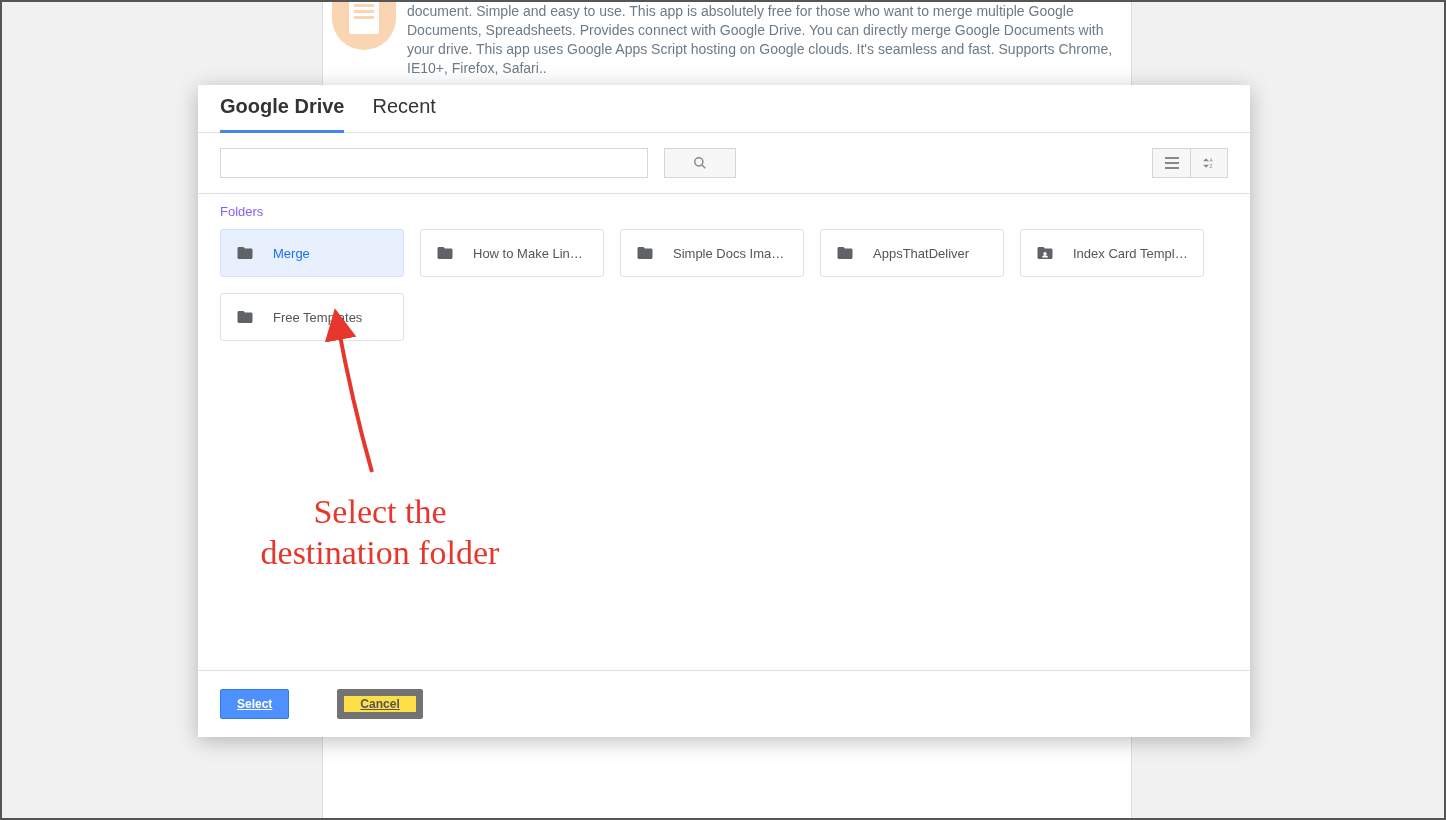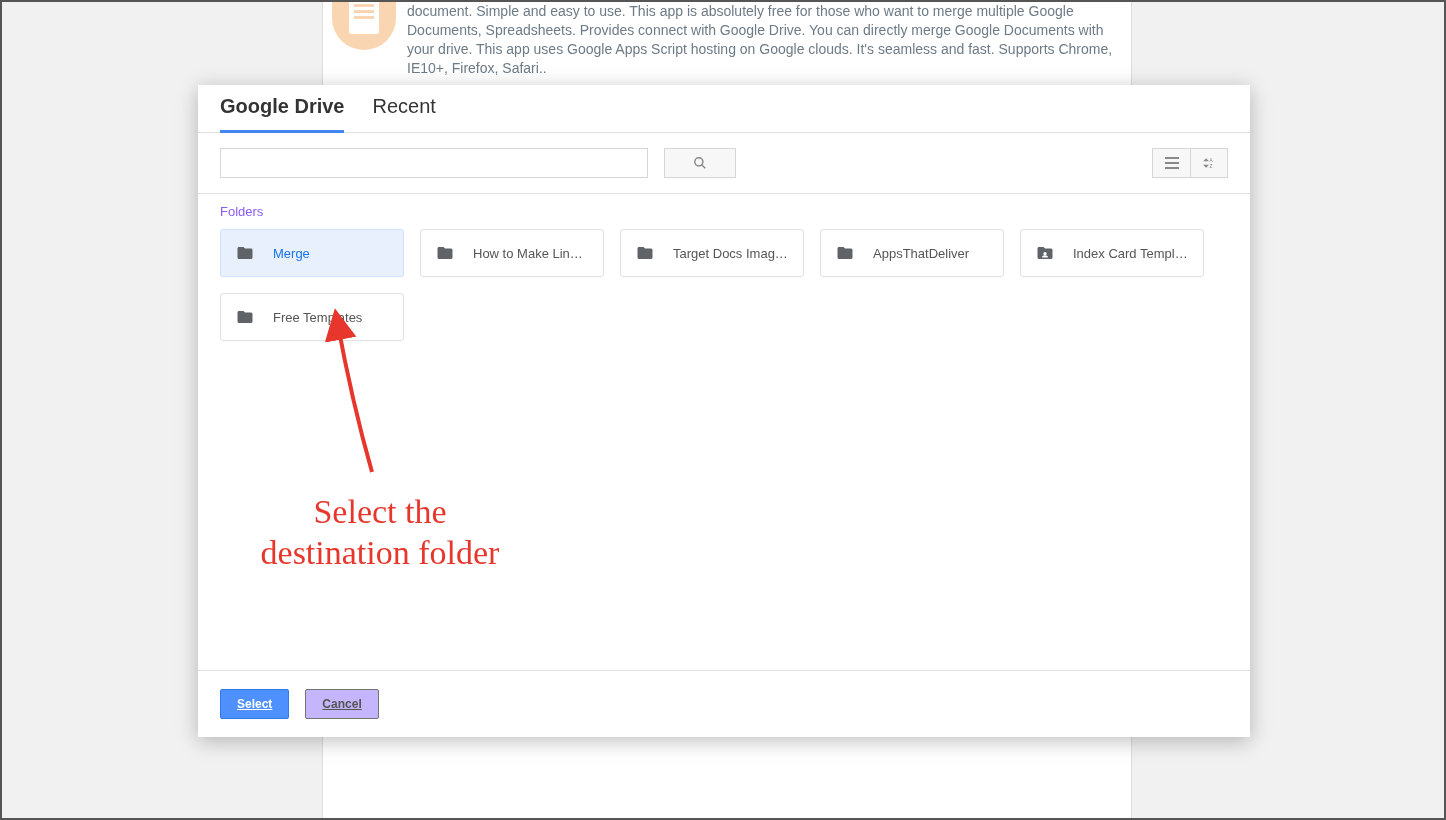--- a/index.html
+++ b/index.html
@@ -215,23 +215,24 @@
       display: inline-flex;
       align-items: center;
       text-decoration: underline;
     }
     .btn-primary {
       background: #4d90fe;
       border: 1px solid #3079ed;
       color: #fff;
     }
     .btn-secondary {
-      background: #c4b5fd;
-      border: 1px solid #737373;
+      background: #fde047;
+      border: 7px solid #737373;
       color: #555;
+      margin-left: 32px;
     }
     .annotation-arrow {
       position: absolute;
       pointer-events: none;
     }
     .annotation-text {
       position: absolute;
       font-family: 'Comic Sans MS', 'Segoe Script', cursive;
       font-size: 34px;
       color: #e7362c;
@@ -302,21 +303,21 @@
             </svg>
           </span>
           <span class="folder-label">How to Make Line…</span>
         </div>
         <div class="folder-item">
           <span class="folder-icon">
             <svg width="20" height="18" viewBox="0 0 24 24" fill="#5f6368">
               <path d="M10 4H4c-1.1 0-2 .9-2 2v12c0 1.1.9 2 2 2h16c1.1 0 2-.9 2-2V8c0-1.1-.9-2-2-2h-8l-2-2z"></path>
             </svg>
           </span>
-          <span class="folder-label">Target Docs Imag…</span>
+          <span class="folder-label">Simple Docs Imag…</span>
         </div>
         <div class="folder-item">
           <span class="folder-icon">
             <svg width="20" height="18" viewBox="0 0 24 24" fill="#5f6368">
               <path d="M10 4H4c-1.1 0-2 .9-2 2v12c0 1.1.9 2 2 2h16c1.1 0 2-.9 2-2V8c0-1.1-.9-2-2-2h-8l-2-2z"></path>
             </svg>
           </span>
           <span class="folder-label">AppsThatDeliver</span>
         </div>
         <div class="folder-item">

